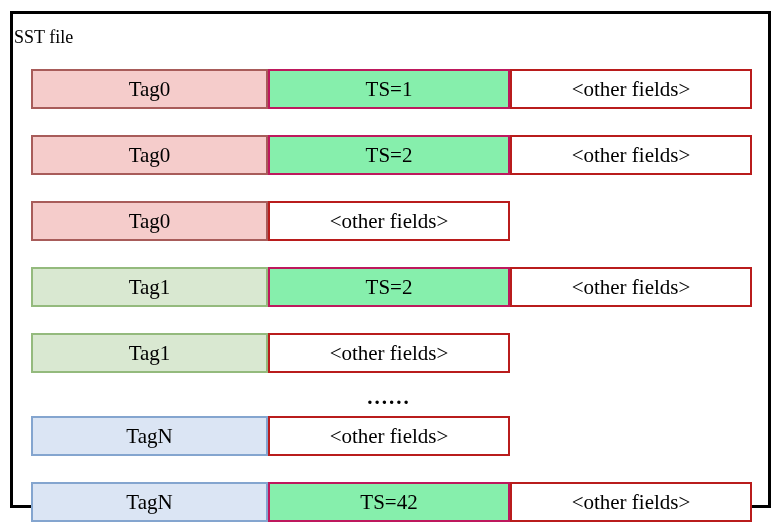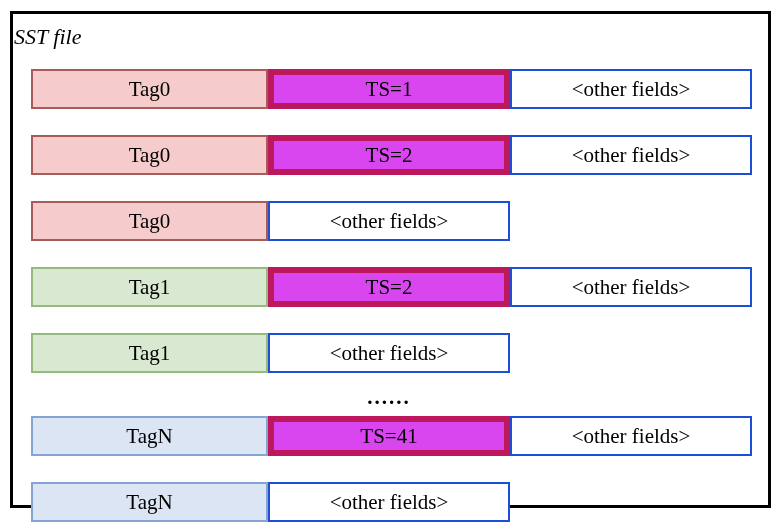--- a/index.html
+++ b/index.html
@@ -20,24 +20,23 @@
     left: 10px;
     top: 11px;
     width: 761px;
     height: 497px;
     border: 3px solid #000000;
     box-sizing: border-box;
     background: #ffffff;
   }
   .diagram-title {
     margin: 11px 11px 0 1px;
-    font-size: 22px;
+    font-size: 18px;
     line-height: 24px;
     color: #000000;
-    font-style: italic;
   }
   .rows {
     margin-left: 18px;
     margin-top: 20px;
     width: 721px;
   }
   .row {
     display: flex;
     height: 46px;
     margin-bottom: 20px;
@@ -50,26 +49,26 @@
     font-size: 21px;
     color: #000000;
     height: 40px;
   }
   .tag-cell {
     width: 237px;
     border: 2px solid #000000; 
   }
   .ts-cell {
     width: 242px;
-    border: 6px solid #be185d;
-    background: #d946ef;
+    border: 2px solid #be185d;
+    background: #86efac;
   }
   .other-cell {
     width: 242px;
-    border: 2px solid #1d4ed8;
+    border: 2px solid #b91c1c;
     background: #ffffff;
   }
   .ellipsis-band {
     height: 37px;
     margin-left: 237px;
     width: 242px;
     display: flex;
     align-items: center;
     justify-content: center;
     font-size: 21px;
@@ -116,24 +115,24 @@
 
       <div class="row" style="margin-bottom:0;">
         <div class="cell tag-cell" data-bind="diagram.rows.4.tag" data-bind-style="backgroundColor:diagram.rows.4.fill;borderColor:diagram.rows.4.border" style="background-color: rgb(217, 232, 209); border-color: rgb(148, 186, 125);">Tag1</div>
         <div class="cell other-cell" data-bind="diagram.rows.4.other">&lt;other fields&gt;</div>
       </div>
 
       <div class="ellipsis-band" data-bind="diagram.ellipsis">......</div>
 
       <div class="row">
         <div class="cell tag-cell" data-bind="diagram.rows.5.tag" data-bind-style="backgroundColor:diagram.rows.5.fill;borderColor:diagram.rows.5.border" style="background-color: rgb(219, 229, 244); border-color: rgb(132, 165, 207);">TagN</div>
-        <div class="cell ts-cell" data-bind="diagram.rows.5.ts">TS=41</div>
         <div class="cell other-cell" data-bind="diagram.rows.5.other">&lt;other fields&gt;</div>
       </div>
 
       <div class="row last">
         <div class="cell tag-cell" data-bind="diagram.rows.6.tag" data-bind-style="backgroundColor:diagram.rows.6.fill;borderColor:diagram.rows.6.border" style="background-color: rgb(219, 229, 244); border-color: rgb(132, 165, 207);">TagN</div>
+        <div class="cell ts-cell" data-bind="diagram.rows.6.ts">TS=42</div>
         <div class="cell other-cell" data-bind="diagram.rows.6.other">&lt;other fields&gt;</div>
       </div>
 
     </div>
   </div>
 </div>
 
 </body></html>

